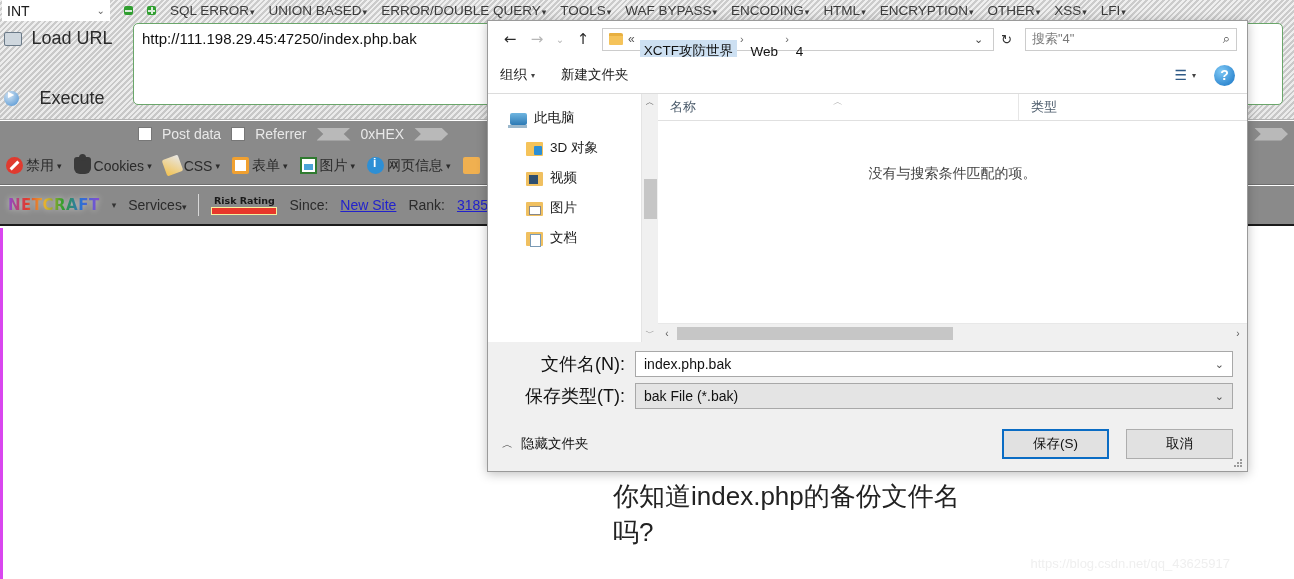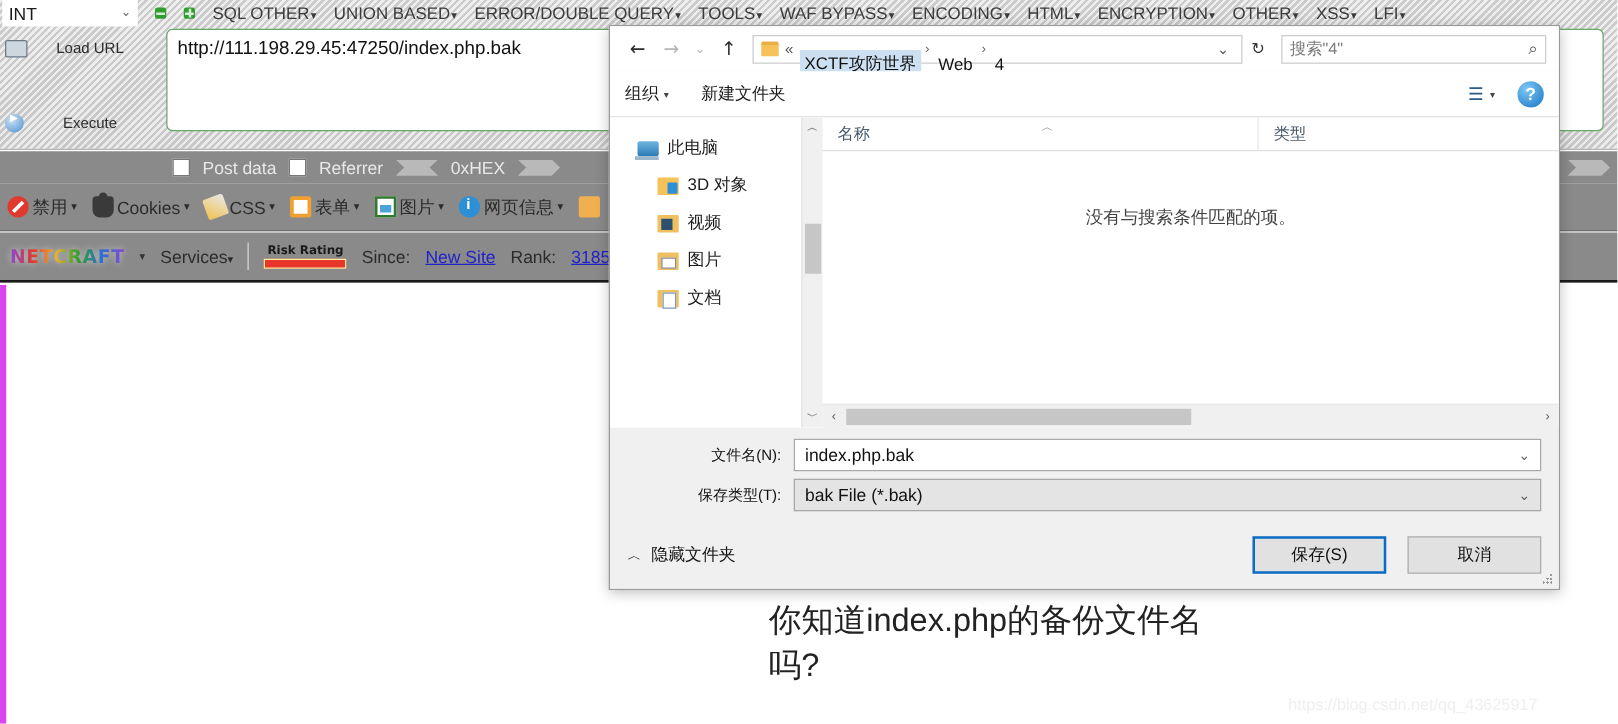--- a/index.html
+++ b/index.html
@@ -45,21 +45,21 @@
   .hb-select {
     position: absolute; left: 2px; top: 0; width: 108px; height: 21px;
     background: #fff; border: 1px solid #fff;
     font-size: 14px; color: #1a1a1a; padding: 1px 4px;
     display: flex; align-items: center; justify-content: space-between;
   }
   .hb-select .chev { color: #666; font-size: 10px; }
   .hb-btn {
     position: absolute; left: 2px; width: 120px; height: 30px;
     display: flex; align-items: center; gap: 8px;
-    font-size: 12px; color: #2b2b2b;
+    font-size: 18px; color: #2b2b2b;
   }
   .hb-btn .lbl { flex: 1; text-align: center; padding-right: 8px; }
   .hb-btn .ico {
     width: 20px; height: 18px; display: inline-block; position: relative;
   }
   .ico-load::after {
     content:""; position:absolute; left:2px; top:3px; width:16px; height:12px;
     border:1.5px solid #6b7a88; border-radius:2px; background:#cfd7de;
   }
   .ico-split::after {
@@ -135,21 +135,21 @@
   }
   .nc-sep { width: 1px; height: 22px; background: #d8d8d8; }
   .risk { display: flex; flex-direction: column; align-items: center; gap: 1px; }
   .risk .rl { font-size: 9.5px; font-weight: bold; color: #1a1a1a; font-family:"DejaVu Sans",sans-serif;}
   .risk .rbar { width: 66px; height: 8px; background: #e8372a; border: 1px solid #f5f0a0; }
   .nc-link { color: #2222cc; text-decoration: underline; }
 
   .page {
     position: absolute; left: 0; top: 228px; width: 1242px; height: 351px;
     background: #fff;
-    border-left: 5px solid #d946ef;
+    border-left: 3px solid #d946ef;
   }
   .page-text {
     position: absolute; left: 610px; top: 251px; width: 370px;
     font-size: 26px; color: #222; line-height: 1.38;
     font-family: "Liberation Sans", sans-serif;
   }
   .watermark {
     position: absolute; right: 12px; bottom: 8px;
     font-size: 13px; color: #efefef;
   }
@@ -263,36 +263,36 @@
     border-bottom: 1px solid #e0e0e0; font-size: 13px; color: #4a5a6a;
     position: relative; flex: none;
   }
   .col-head .sortmark {
     position: absolute; left: 175px; top: 1px; font-size: 10px; color: #999;
   }
   .ch { padding-left: 12px; position: relative; height: 100%; display: flex; align-items: center; }
   .ch + .ch { border-left: 1px solid #e6e6e6; }
   .ch.name { width: 348px; }
   .ch.date { width: 150px; }
-  .ch.type { width: 110px; }
+  .ch.type { width: 110px; margin-left: 12px; }
   .empty-msg {
     flex: 1; display: flex; align-items: flex-start; justify-content: center;
     padding-top: 44px; font-size: 14px; color: #444;
   }
   .hscroll {
     height: 19px; background: #f0f0f0; border-top: 1px solid #e8e8e8;
     display: flex; align-items: center; flex: none;
   }
   .hs-arrow { width: 18px; text-align: center; font-size: 10px; color: #5a5a5a; }
   .hs-thumb { height: 13px; background: #c6c6c6; flex: 1; margin: 0 1px; max-width: 400px; }
   .hs-spacer { flex: 1; }
 
   .dlg-fields { background: #f0f0f0; padding: 9px 14px 2px 14px; flex: none; }
   .frow { display: flex; align-items: center; height: 26px; margin-bottom: 6px; }
-  .frow .flabel { width: 133px; text-align: right; padding-right: 10px; font-size: 12px; color: #111; }
+  .frow .flabel { width: 133px; text-align: right; padding-right: 10px; font-size: 18px; color: #111; }
   .fcombo {
     flex: 1; height: 26px; border: 1px solid #a8a8a8; background: #fff;
     display: flex; align-items: center; padding: 0 8px; font-size: 14px; color: #111;
   }
   .fcombo.grey { background: #e4e4e4; }
   .fcombo .cchev { margin-left: auto; color: #555; font-size: 11px; }
 
   .dlg-foot {
     height: 54px; background: #f0f0f0; display: flex; align-items: center;
     padding: 0 14px; flex: none; position: relative;
@@ -332,21 +332,21 @@
       </div>
       <div class="hb-btn" style="top:83px;">
         <span class="ico ico-exec"></span>
         <span class="lbl">Execute</span>
       </div>
     </div>
 
     <div class="hb-menu">
       <span class="hb-sq minus"></span>
       <span class="hb-sq plus"></span>
-      <span class="mi"><span>SQL OTHER</span><span class="caret">▾</span></span>
+      <span class="mi"><span>SQL ERROR</span><span class="caret">▾</span></span>
       <span class="mi"><span>UNION BASED</span><span class="caret">▾</span></span>
       <span class="mi"><span>ERROR/DOUBLE QUERY</span><span class="caret">▾</span></span>
       <span class="mi"><span>TOOLS</span><span class="caret">▾</span></span>
       <span class="mi"><span>WAF BYPASS</span><span class="caret">▾</span></span>
       <span class="mi"><span>ENCODING</span><span class="caret">▾</span></span>
       <span class="mi"><span>HTML</span><span class="caret">▾</span></span>
       <span class="mi"><span>ENCRYPTION</span><span class="caret">▾</span></span>
       <span class="mi"><span>OTHER</span><span class="caret">▾</span></span>
       <span class="mi"><span>XSS</span><span class="caret">▾</span></span>
       <span class="mi"><span>LFI</span><span class="caret">▾</span></span>

